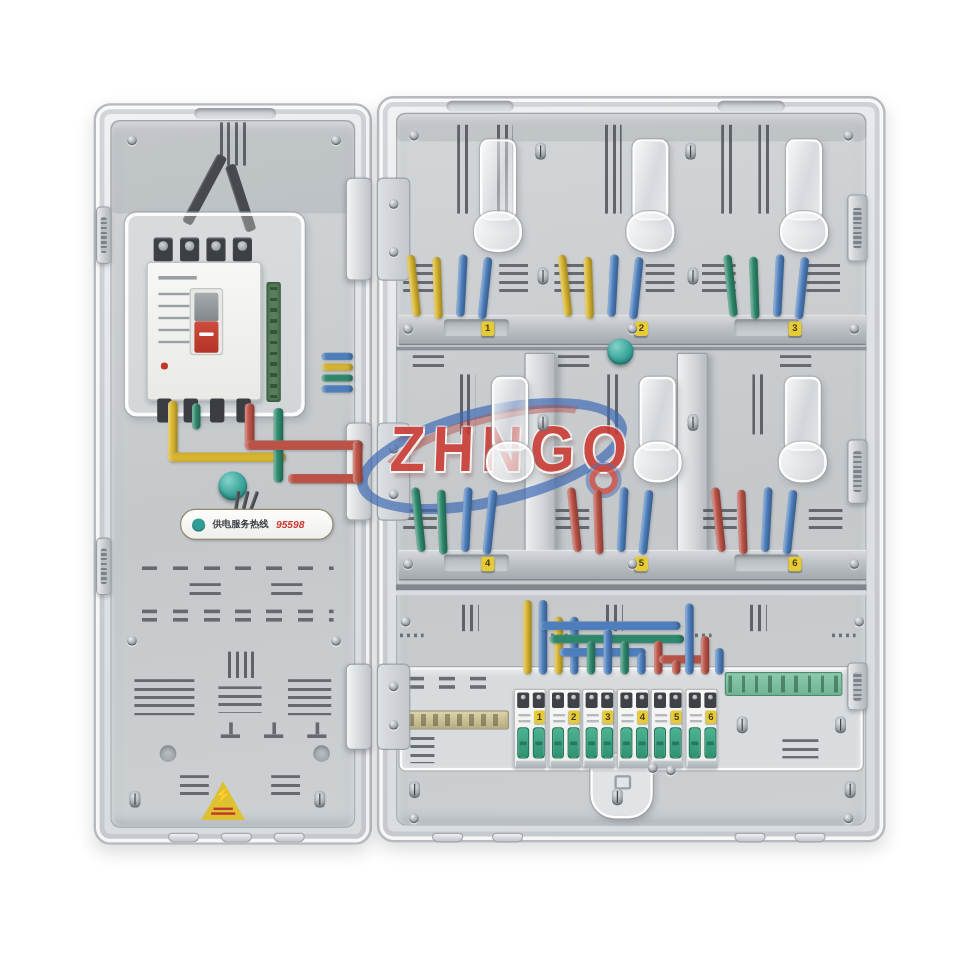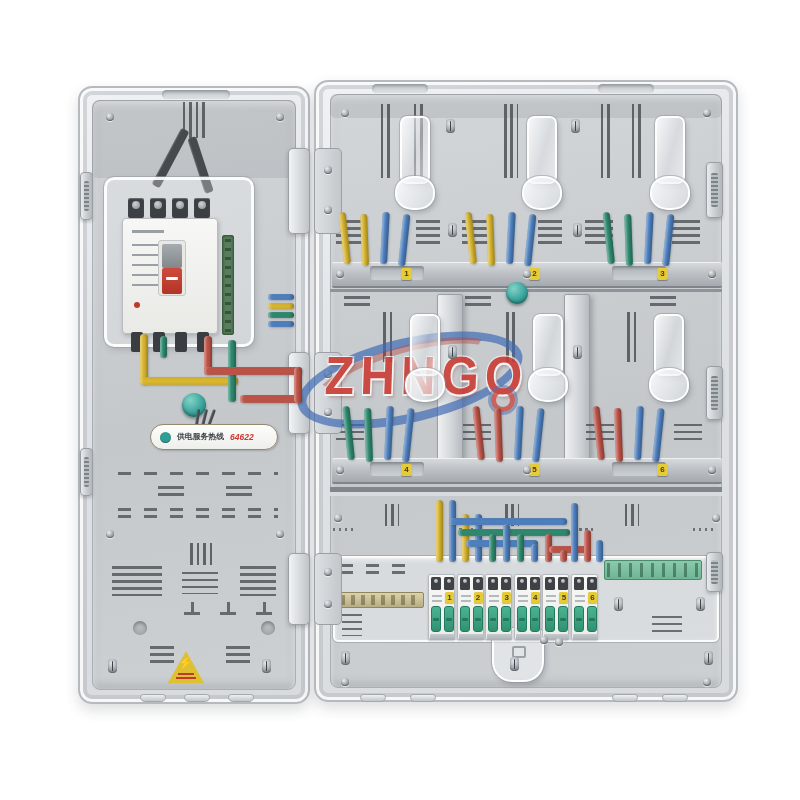--- a/index.html
+++ b/index.html
@@ -188,21 +188,21 @@
   <div class="lug" style="left:175px;top:332px;width:12px;height:20px;"></div>
   <div class="lug" style="left:197px;top:332px;width:12px;height:20px;"></div>
 
   <div class="knob" style="left:182px;top:393px;width:24px;height:24px;"></div>
   <div class="dark-wire" style="left:196px;top:409px;width:3px;height:18px;transform:rotate(8deg);"></div>
   <div class="dark-wire" style="left:203px;top:409px;width:3px;height:18px;transform:rotate(14deg);"></div>
   <div class="dark-wire" style="left:210px;top:409px;width:3px;height:18px;transform:rotate(20deg);"></div>
   <div class="hotline" style="left:150px;top:424px;width:128px;height:26px;">
     <span class="hl-icon"></span>
     <span class="hl-text">供电服务热线</span>
-    <span class="hl-num">64622</span>
+    <span class="hl-num">95598</span>
   </div>
 
   <div class="dashrow" style="left:118px;top:472px;width:160px;height:3px;"></div>
   <div class="hslots" style="left:158px;top:486px;width:26px;height:12px;"></div>
   <div class="hslots" style="left:226px;top:486px;width:26px;height:12px;"></div>
   <div class="dashrow" style="left:118px;top:508px;width:160px;height:3px;"></div>
   <div class="dashrow" style="left:118px;top:515px;width:160px;height:3px;"></div>
   <div class="vslots" style="left:190px;top:543px;width:22px;height:22px;"></div>
   <div class="hslots" style="left:112px;top:566px;width:50px;height:30px;"></div>
   <div class="hslots" style="left:182px;top:572px;width:36px;height:22px;"></div>

